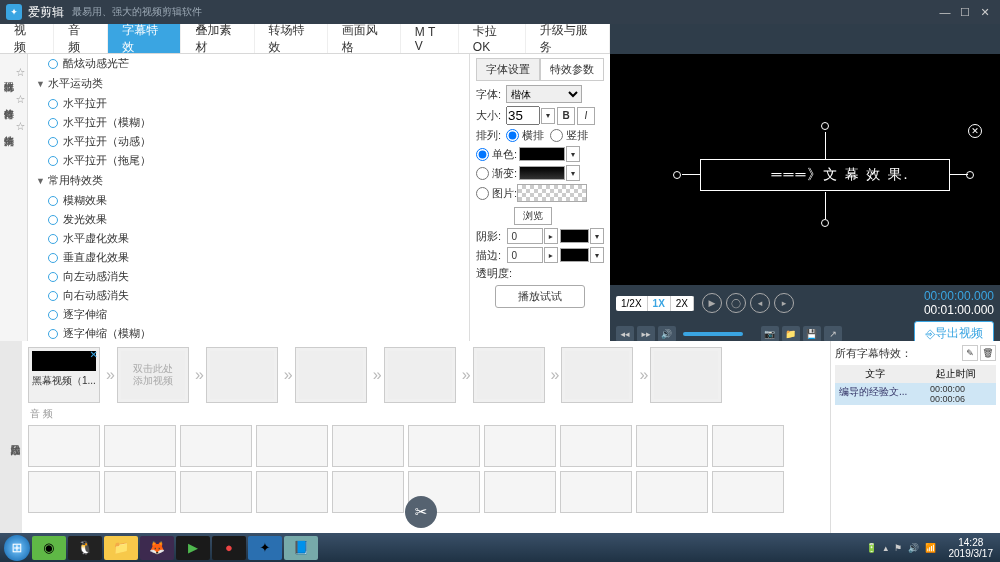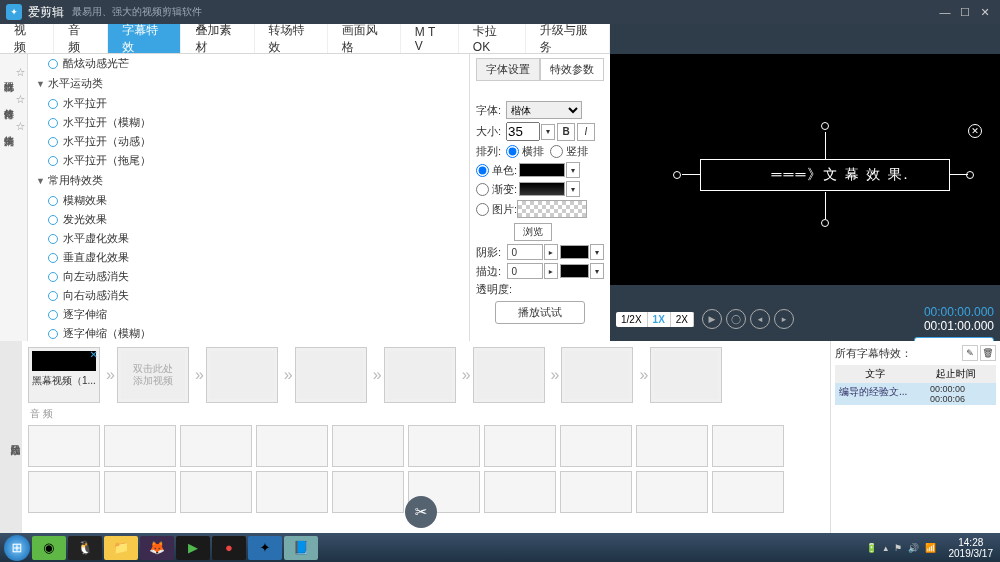--- a/index.html
+++ b/index.html
@@ -18,21 +18,21 @@
 .mainrow { display: flex; height: 287px; }
 .leftside { width: 28px; background: #f5f5f5; border-right: 1px solid #ddd; display: flex; flex-direction: column; align-items: center; padding-top: 6px; }
 .leftside .stab { writing-mode: vertical-rl; text-orientation: upright; font-size: 10px; color: #555; padding: 6px 0; cursor: pointer; display: flex; flex-direction: column; align-items: center; }
 .leftside .stab .star { writing-mode: horizontal-tb; font-size: 11px; color: #999; margin-bottom: 2px; }
 .effects { width: 442px; background: #fff; overflow-y: auto; border-right: 1px solid #ddd; }
 .effects .cat { padding: 3px 8px; font-size: 11px; color: #333; display: flex; align-items: center; }
 .effects .cat .tri { color: #666; margin-right: 3px; font-size: 9px; }
 .effects .item { padding: 2px 8px 2px 20px; font-size: 11px; color: #333; display: flex; align-items: center; cursor: pointer; }
 .effects .item .circ { width: 10px; height: 10px; border: 1.5px solid #3aa5e2; border-radius: 50%; margin-right: 5px; }
 .settings { width: 140px; background: #fff; padding: 4px 6px; font-size: 11px; color: #333; }
-.settings .subtabs { display: flex; margin-bottom: 20px; }
+.settings .subtabs { display: flex; margin-bottom: 4px; }
 .settings .subtab { flex: 1; text-align: center; padding: 3px; border: 1px solid #ccc; font-size: 11px; cursor: pointer; }
 .settings .subtab.active { background: #f0f0f0; }
 .settings .row { display: flex; align-items: center; margin: 3px 0; }
 .settings .row .lbl { width: 30px; font-size: 11px; }
 .settings select, .settings input[type=text] { font-size: 10px; border: 1px solid #aaa; height: 18px; }
 .settings .sel-wide { width: 76px; }
 .settings .num { width: 34px; }
 .settings .bbtn { width: 18px; height: 18px; border: 1px solid #aaa; display: flex; align-items: center; justify-content: center; font-size: 10px; margin-left: 2px; cursor: pointer; }
 .settings .radio { margin-right: 3px; }
 .settings .swatch { width: 46px; height: 14px; background: #000; border: 1px solid #aaa; margin-left: 2px; }
@@ -43,21 +43,21 @@
 .preview { flex: 1; background: #000; position: relative; display: flex; flex-direction: column; }
 .preview .canvas { flex: 1; position: relative; }
 .preview .textbox { position: absolute; left: 90px; top: 105px; width: 250px; height: 32px; border: 1px solid #fff; display: flex; align-items: center; justify-content: center; color: #fff; font-size: 14px; font-family: KaiTi, serif; letter-spacing: 2px; padding-left: 31px; }
 .preview .handle { position: absolute; width: 8px; height: 8px; border: 1px solid #fff; border-radius: 50%; background: rgba(0,0,0,0.3); }
 .preview .close-h { position: absolute; width: 14px; height: 14px; border: 1px solid #fff; border-radius: 50%; color: #fff; font-size: 9px; display: flex; align-items: center; justify-content: center; }
 .preview .progress { height: 12px; background: #2f3d4a; border-top: 1px solid #444; }
 .footer-row { display: flex; height: 22px; background: #f0f0f0; align-items: center; padding: 0 6px; font-size: 11px; color: #555; width: 610px; }
 .footer-row .collapse { margin-left: auto; display: flex; align-items: center; cursor: pointer; }
 .footer-row .collapse .hglass { color: #3aa5e2; margin-right: 3px; }
 .play-btn { padding: 3px 18px; border: 1px solid #aaa; border-radius: 3px; font-size: 11px; cursor: pointer; margin: 4px auto; display: block; width: 90px; text-align: center; }
-.controls { display: flex; align-items: center; background: #2f3d4a; height: 56px; padding: 20px 6px; width: 390px; position: absolute; left: 610px; top: 285px; flex-wrap: wrap; }
+.controls { display: flex; align-items: center; background: #2f3d4a; height: 56px; padding: 4px 6px; width: 390px; position: absolute; left: 610px; top: 285px; flex-wrap: wrap; }
 .controls .speed { display: flex; background: #fff; border-radius: 2px; overflow: hidden; margin-right: 6px; }
 .controls .speedbtn { padding: 2px 5px; font-size: 10px; border-right: 1px solid #ccc; cursor: pointer; }
 .controls .speedbtn.active { color: #3aa5e2; font-weight: bold; }
 .controls .cbtn { width: 20px; height: 20px; border: 1.5px solid #aaa; border-radius: 50%; display: flex; align-items: center; justify-content: center; color: #aaa; margin: 0 2px; cursor: pointer; font-size: 9px; }
 .controls .time { color: #fff; font-size: 12px; margin-left: auto; text-align: right; line-height: 14px; }
 .controls .time .t1 { color: #3aa5e2; }
 .controls .second { width: 100%; display: flex; align-items: center; margin-top: 4px; }
 .controls .smallbtn { width: 18px; height: 16px; background: #445565; border-radius: 2px; margin-right: 3px; display: flex; align-items: center; justify-content: center; color: #ccc; font-size: 9px; cursor: pointer; }
 .controls .vol { width: 60px; height: 4px; background: #3aa5e2; margin-left: 4px; border-radius: 2px; }
 .controls .export { margin-left: auto; background: #fff; border: 1px solid #3aa5e2; color: #3aa5e2; padding: 3px 10px; border-radius: 3px; font-size: 12px; cursor: pointer; display: flex; align-items: center; }

